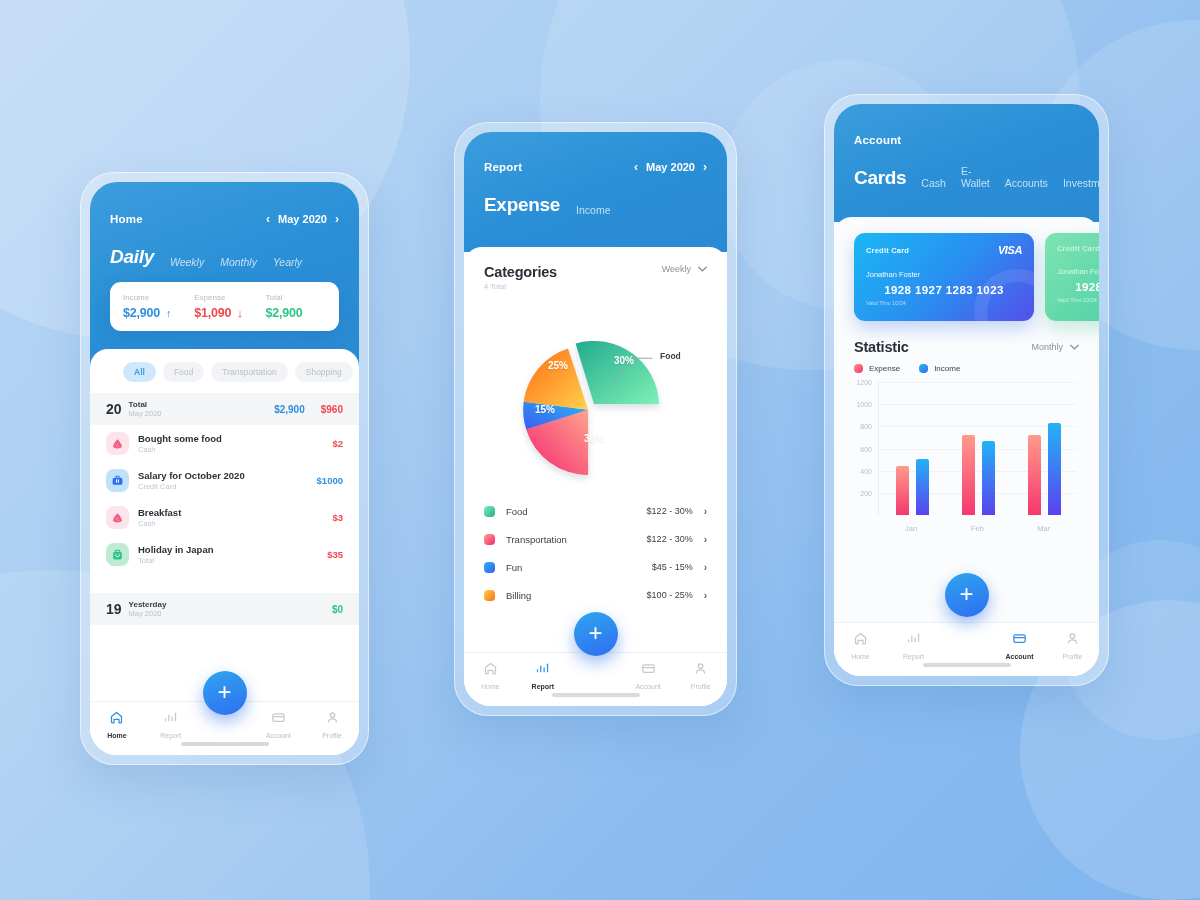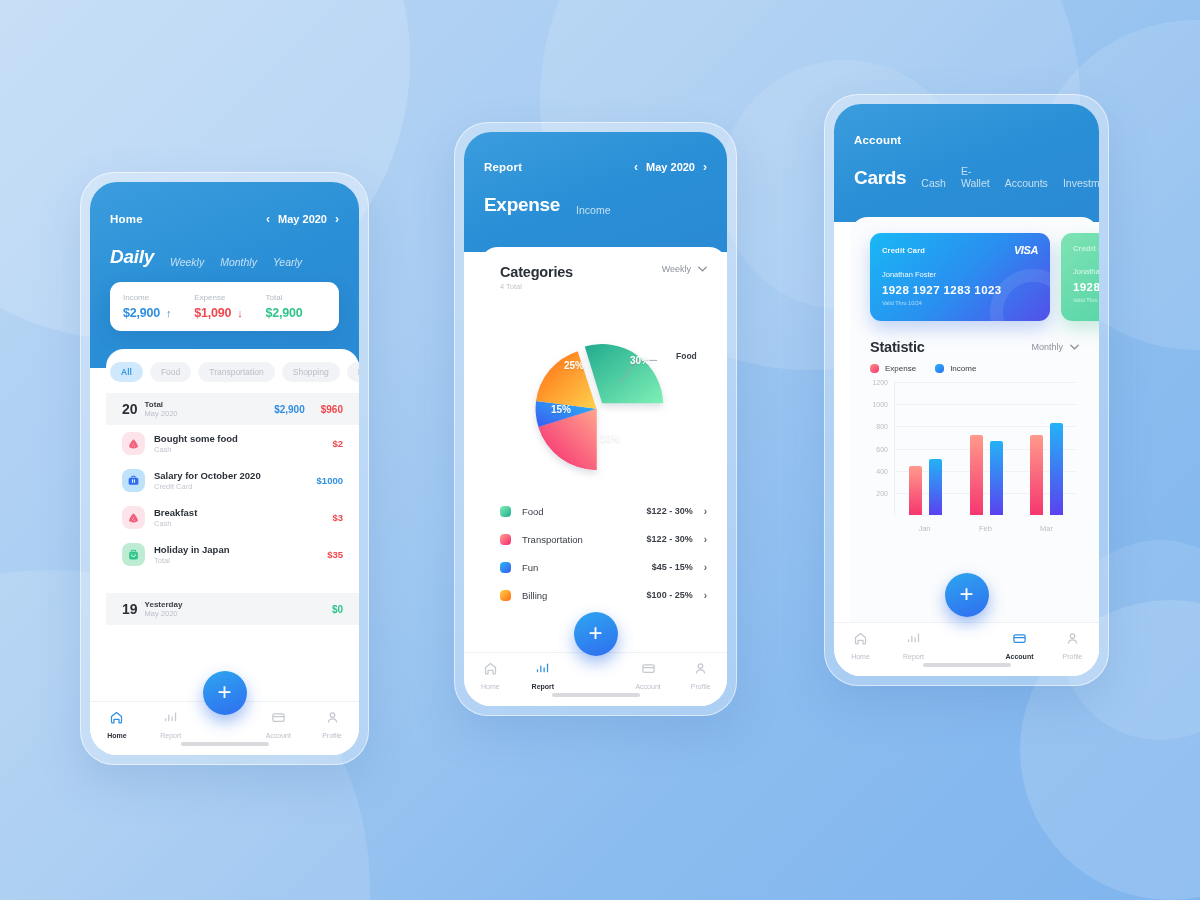--- a/index.html
+++ b/index.html
@@ -48,24 +48,24 @@
   .sumcard { position:absolute; left:20px; right:20px; top:100px;
     background:#fff; border-radius:11px; padding:11px 13px;
     box-shadow:0 6px 18px rgba(20,70,130,.15); display:flex; }
   .sumcol { flex:1; }
   .sumcol .lbl { font-size:8px; color:#b4bac4; margin-bottom:4px; }
   .sumrow { display:flex; align-items:center; gap:6px; }
   .sumval { font-size:12.5px; font-weight:700; letter-spacing:-.2px; }
   .arrow-up { color:#2f8ee0; font-size:11px; }
   .arrow-dn { color:#f0474e; font-size:11px; }
 
-  .sheet { position:absolute; left:16px; right:0; background:#fff; border-radius:18px 18px 0 0; }
+  .sheet { position:absolute; left:0; right:0; background:#fff; border-radius:18px 18px 0 0; }
   #p1sheet { top:167px; bottom:0; }
   .sheet-title { font-size:14.5px; font-weight:700; color:#2b3038; padding:17px 20px 0 20px; letter-spacing:-.2px;}
-  .chips { display:flex; gap:7px; padding:13px 0 11px 4px; overflow:hidden; }
+  .chips { display:flex; gap:7px; padding:13px 0 11px 4px; overflow:hidden;margin-left:29px; }
   .chip { border-radius:12px; background:#f1f3f6; color:#b9bec7; font-size:8.5px;
     padding:5px 11px; white-space:nowrap; }
   .chip.on { background:#cfe8fb; color:#3c9ae4; font-weight:600; }
 
   .daybar { display:flex; align-items:center; background:#f4f5f7; padding:7px 16px; }
   .daynum { font-size:14px; font-weight:700; color:#2b3038; margin-right:7px; }
   .daylabels .dl1 { font-size:8px; font-weight:700; color:#3b4049; }
   .daylabels .dl2 { font-size:7.5px; color:#bcc1c9; }
   .dayvals { margin-left:auto; display:flex; gap:16px; }
   .dv-in { font-size:10px; font-weight:700; color:#2f8ee0; }
@@ -107,39 +107,39 @@
   .drop { margin-left:auto; display:flex; align-items:center; gap:7px;
     font-size:9px; color:#8b919b; }
   .pie-wrap { position:relative; width:100%; height:200px; margin-top:2px; }
   .callout { position:absolute; font-size:8.5px; color:#3b4049; font-weight:600; }
   .slice-lbl { position:absolute; color:#fff; font-size:10px; font-weight:700;
     text-shadow:0 1px 2px rgba(0,0,0,.13); }
   .legend { padding:4px 20px 0 20px; }
   .lg-row { display:flex; align-items:center; height:28px; }
   .lg-dot { width:11px;height:11px;border-radius:4px; margin-right:11px; flex:none; }
   .lg-name { font-size:9.5px; color:#3b4049; }
-  .lg-val { margin-left:auto; font-size:9px; color:#3b4049; font-weight:700;padding-left:36px; }
+  .lg-val { margin-left:auto; font-size:9px; color:#3b4049; font-weight:400;padding-left:36px; }
   .lg-ch { margin-left:11px; font-size:10px; color:#5c6169; font-weight:700; }
 
   
   #p3hdr { padding:30px 20px 0 20px; height:118px; }
   #p3hdr .tabs { margin-top:19px; gap:15px; }
   #p3sheet { top:113px; bottom:0; background:#fbfcfd; }
   .cards-row { display:flex; gap:11px; padding:16px 0 0 20px; }
   .ccard { width:180px; height:88px; border-radius:11px; padding:11px 12px; flex:none;
     position:relative; overflow:hidden; color:#fff; }
   .cc-blue { background:linear-gradient(135deg,#19b8f5 0%,#2a8ef0 52%,#5350ea 100%);
     box-shadow:0 8px 18px rgba(45,110,230,.28); }
   .cc-green { background:linear-gradient(135deg,#7fe3b4 0%,#31c79a 100%);
     box-shadow:0 8px 18px rgba(45,180,140,.25); }
   .cc-top { display:flex; align-items:center; }
   .cc-kind { font-size:7.5px; font-weight:700; letter-spacing:.2px; opacity:.92; }
   .cc-brand { margin-left:auto; font-size:11px; font-weight:700; font-style:italic; letter-spacing:-.4px; }
   .cc-holder { font-size:7.5px; margin-top:14px; opacity:.95; }
-  .cc-num { font-size:11.5px; font-weight:700; letter-spacing:.4px; margin-top:5px; }
+  .cc-num { font-size:11.5px; font-weight:700; letter-spacing:.4px; margin-top:5px;text-align:center; }
   .cc-valid { font-size:5.5px; margin-top:4px; opacity:.62; }
   .cc-ring { position:absolute; width:86px;height:86px;border-radius:50%;
     border:13px solid rgba(255,255,255,.09); right:-26px; bottom:-34px; }
 
   .stat-head { display:flex; align-items:center; padding:18px 20px 0 20px; }
   .stat-title { font-size:14.5px; font-weight:700; color:#2b3038; letter-spacing:-.2px; }
   .stat-legend { display:flex; gap:19px; padding:9px 20px 0 20px; }
   .sl { display:flex; align-items:center; gap:6px; font-size:8px; color:#3b4049; }
   .sl-dot { width:9px;height:9px;border-radius:4px; }
   .chart { position:relative; margin:9px 16px 0 16px; height:155px; }

